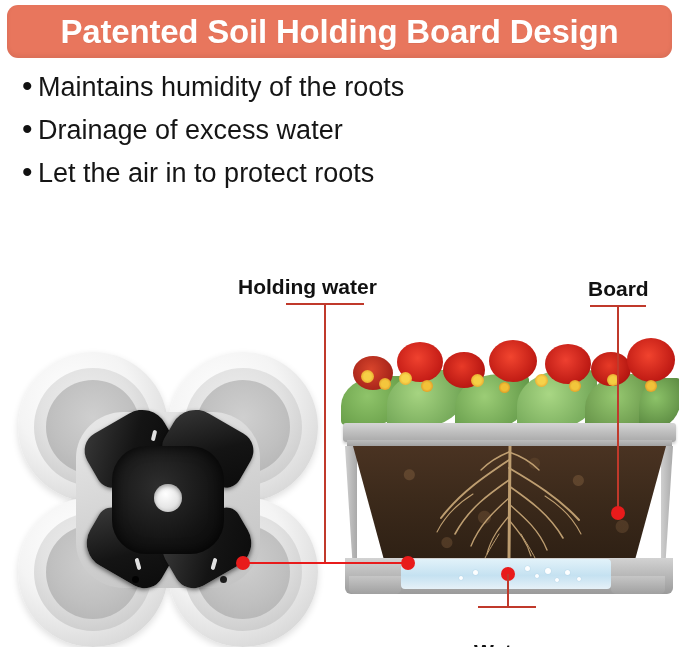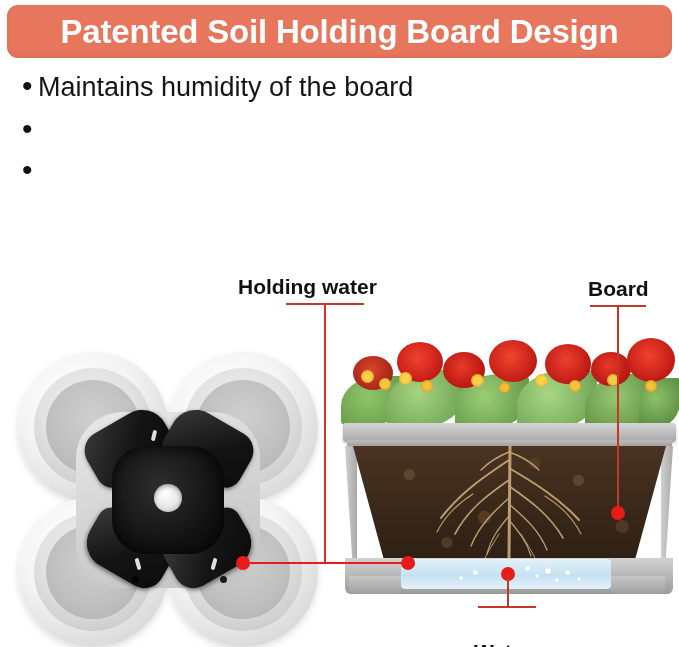--- a/index.html
+++ b/index.html
@@ -119,29 +119,31 @@
 <body>
 
 <div id="banner">
   <div id="banner-title">Patented Soil Holding Board Design</div>
 </div>
 
 <div id="bullets">
 
   <div class="bullet">
     <span class="bullet-dot">•</span>
-    <span class="bullet-text">Maintains humidity of the board</span>
+    <span class="bullet-text">Maintains humidity of the roots</span>
   </div>
 
   <div class="bullet">
     <span class="bullet-dot">•</span>
+    <span class="bullet-text">Drainage of excess water</span>
   </div>
 
   <div class="bullet">
     <span class="bullet-dot">•</span>
+    <span class="bullet-text">Let the air in to protect roots</span>
   </div>
 
 </div>
 
 <div id="diagram">
 
   <div id="left-product">
 
     <div class="lobe" style="left:6px;top:0px;width:150px;height:150px;"></div>
     <div class="lobe" style="left:156px;top:0px;width:150px;height:150px;"></div>

